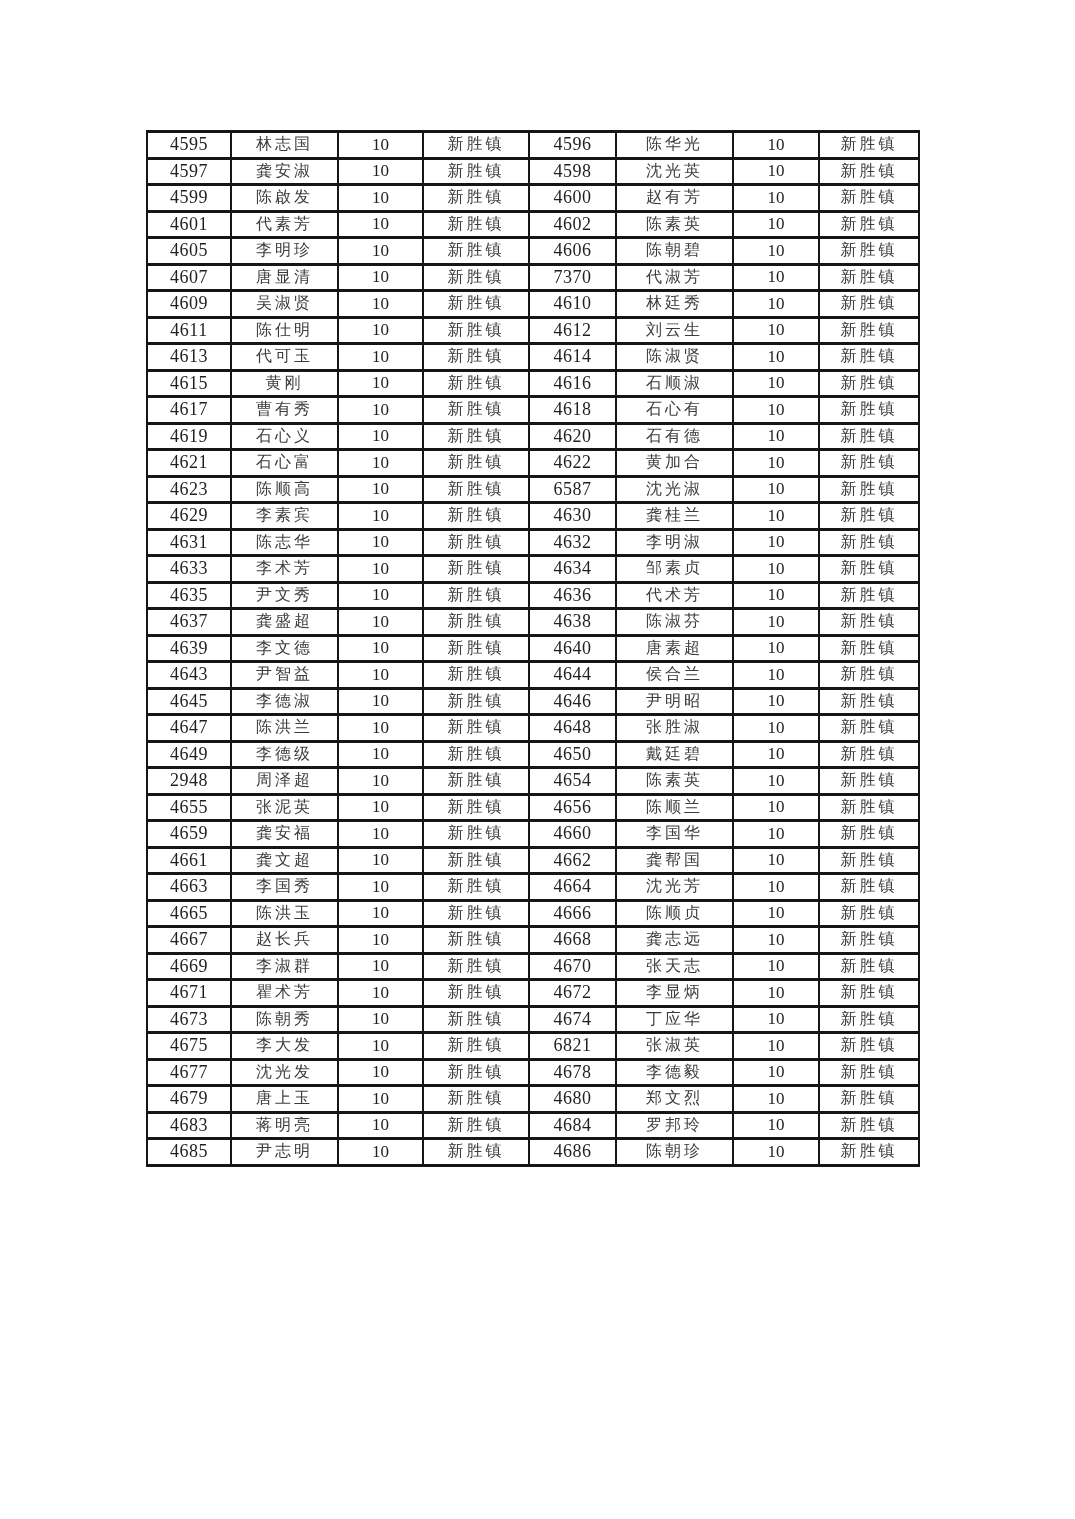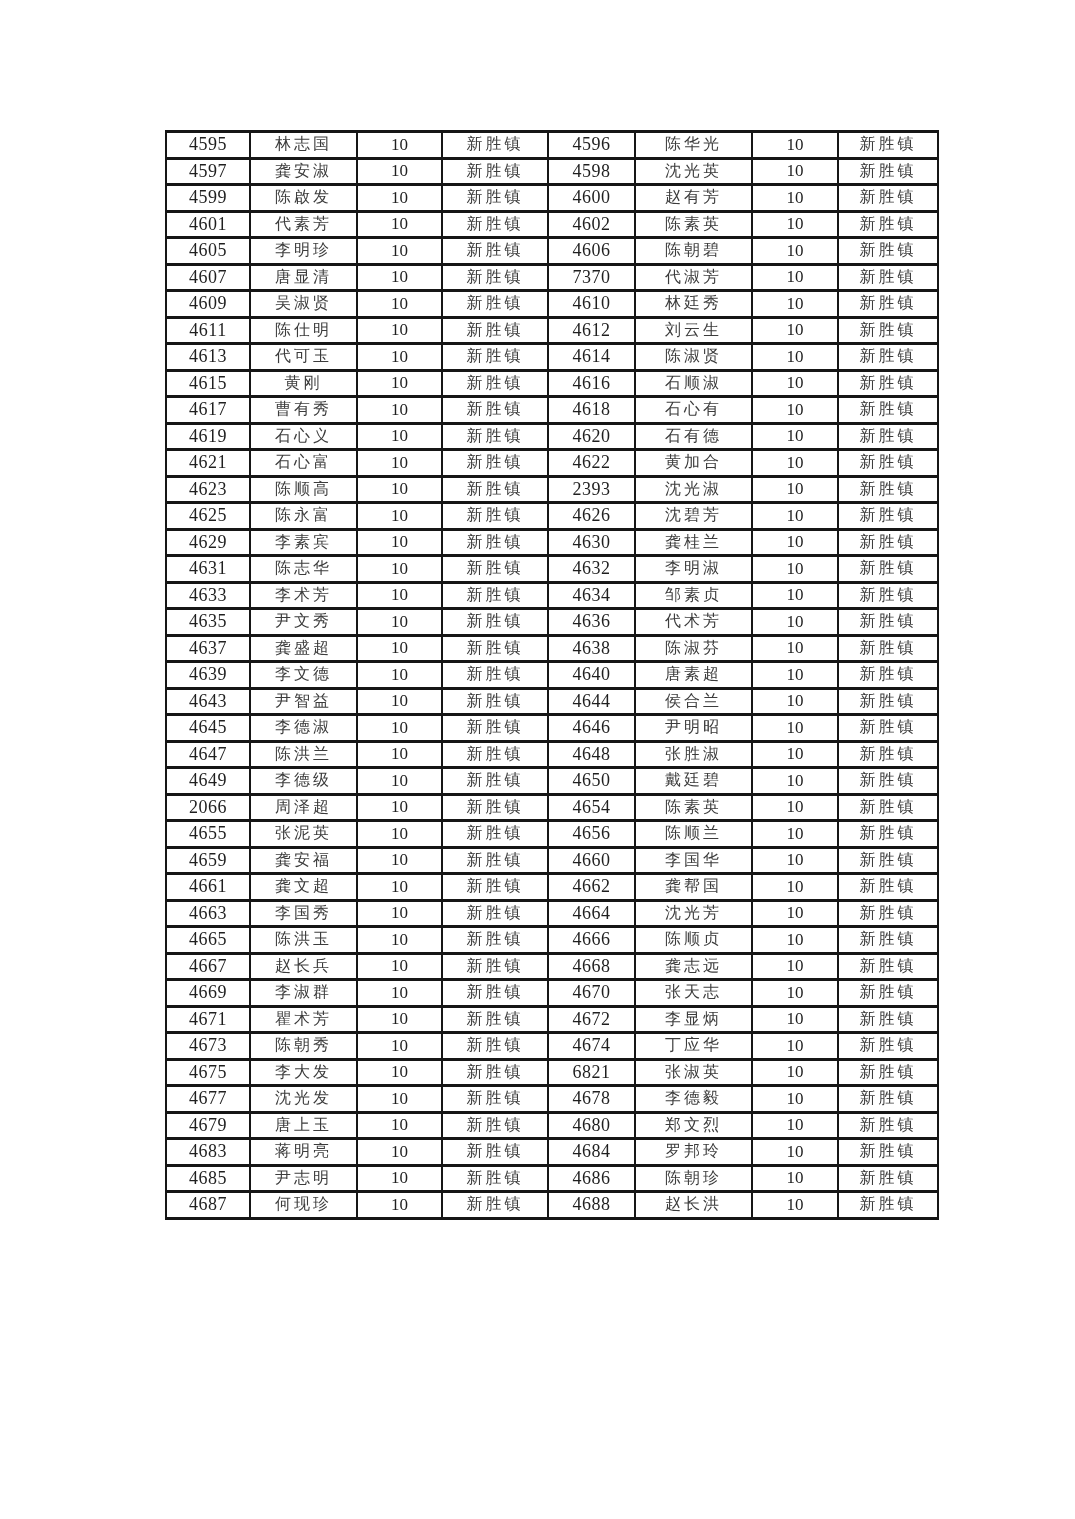--- a/index.html
+++ b/index.html
@@ -14,21 +14,20 @@
     background: #ffffff;
     font-family: "Liberation Serif", "DejaVu Serif", serif;
   }
   table.roster {
     position: absolute;
     left: 146px;
     top: 130px;
     width: 772px;
     border-collapse: collapse;
     table-layout: fixed;
-    margin-left: 19px;
   }
   table.roster td {
     height: 23.5px;
     border-left: 2px solid #161616;
     border-right: 2px solid #161616;
     border-top: 3px solid #161616;
     border-bottom: 3px solid #161616;
     text-align: center;
     vertical-align: middle;
     padding: 0;
@@ -194,32 +193,22 @@
           <td class="id">4622</td>
           <td class="name">黄加合</td>
           <td class="score">10</td>
           <td class="town">新胜镇</td>
         </tr>
         <tr>
           <td class="id">4623</td>
           <td class="name">陈顺高</td>
           <td class="score">10</td>
           <td class="town">新胜镇</td>
-          <td class="id">2393</td>
+          <td class="id">6587</td>
           <td class="name">沈光淑</td>
-          <td class="score">10</td>
-          <td class="town">新胜镇</td>
-        </tr>
-        <tr>
-          <td class="id">4625</td>
-          <td class="name">陈永富</td>
-          <td class="score">10</td>
-          <td class="town">新胜镇</td>
-          <td class="id">4626</td>
-          <td class="name">沈碧芳</td>
           <td class="score">10</td>
           <td class="town">新胜镇</td>
         </tr>
         <tr>
           <td class="id">4629</td>
           <td class="name">李素宾</td>
           <td class="score">10</td>
           <td class="town">新胜镇</td>
           <td class="id">4630</td>
           <td class="name">龚桂兰</td>
@@ -310,21 +299,21 @@
           <td class="id">4649</td>
           <td class="name">李德级</td>
           <td class="score">10</td>
           <td class="town">新胜镇</td>
           <td class="id">4650</td>
           <td class="name">戴廷碧</td>
           <td class="score">10</td>
           <td class="town">新胜镇</td>
         </tr>
         <tr>
-          <td class="id">2066</td>
+          <td class="id">2948</td>
           <td class="name">周泽超</td>
           <td class="score">10</td>
           <td class="town">新胜镇</td>
           <td class="id">4654</td>
           <td class="name">陈素英</td>
           <td class="score">10</td>
           <td class="town">新胜镇</td>
         </tr>
         <tr>
           <td class="id">4655</td>
@@ -456,28 +445,18 @@
           <td class="score">10</td>
           <td class="town">新胜镇</td>
         </tr>
         <tr>
           <td class="id">4685</td>
           <td class="name">尹志明</td>
           <td class="score">10</td>
           <td class="town">新胜镇</td>
           <td class="id">4686</td>
           <td class="name">陈朝珍</td>
-          <td class="score">10</td>
-          <td class="town">新胜镇</td>
-        </tr>
-        <tr>
-          <td class="id">4687</td>
-          <td class="name">何现珍</td>
-          <td class="score">10</td>
-          <td class="town">新胜镇</td>
-          <td class="id">4688</td>
-          <td class="name">赵长洪</td>
           <td class="score">10</td>
           <td class="town">新胜镇</td>
         </tr>
       </tbody>
   </table>
 </div>
 
 </body></html>

